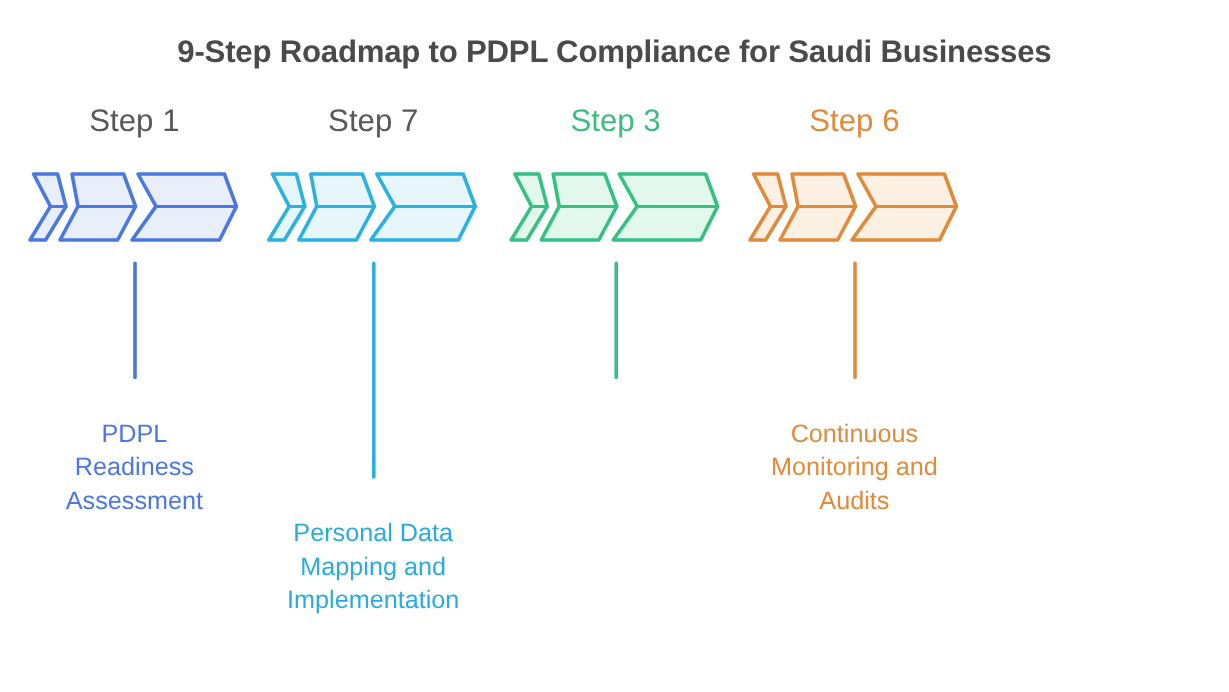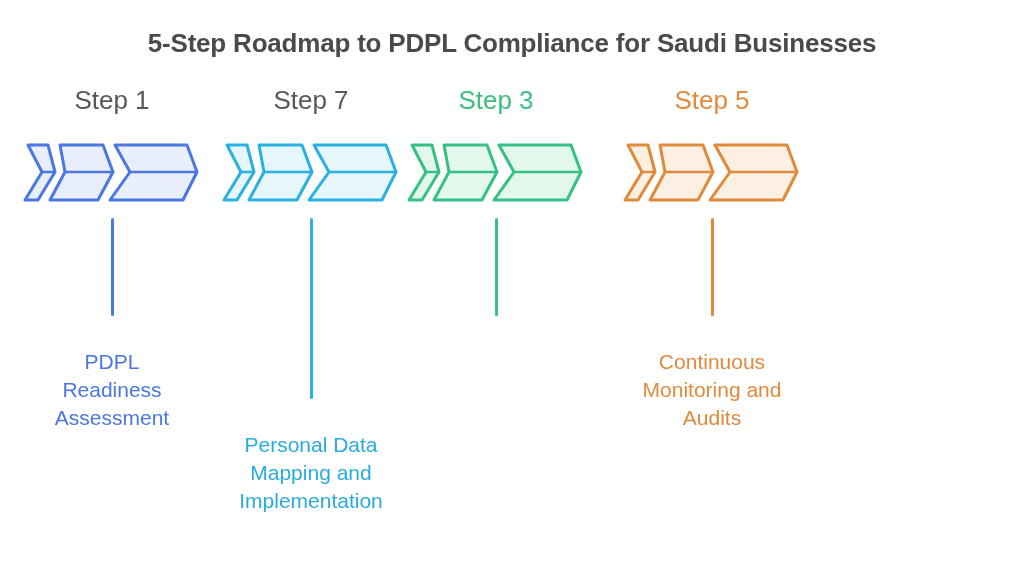--- a/index.html
+++ b/index.html
@@ -27,21 +27,21 @@
   .col {
     position: absolute;
     top: 85px;
     width: 200px;
     display: flex;
     flex-direction: column;
     align-items: center;
   }
   .col:nth-child(1) { left: 12px;  }
   .col:nth-child(2) { left: 211px; }
-  .col:nth-child(3) { left: 396px; }
+  .col:nth-child(3) { left: 413px; }
   .col:nth-child(4) { left: 612px; }
   .col:nth-child(5) { left: 811px; }
   .step-label {
     font-size: 26px;
     line-height: 30px;
     height: 30px;
     color: var(--label, #58585a);
   }
   svg.chevrons { display: block; margin-top: 27px; }
   svg.chevrons polygon {
@@ -69,21 +69,21 @@
     line-height: 28px;
     text-align: center;
     white-space: pre-line;
     color: var(--text, #444);
   }
 </style>
 </head>
 <body>
 
 <div class="canvas" style="--title-color: #4a4a4c; background: rgb(255, 255, 255);">
-  <h1 class="title">5-Step Roadmap to PDPL Compliance for Saudi Businesses</h1>
+  <h1 class="title">9-Step Roadmap to PDPL Compliance for Saudi Businesses</h1>
   <div id="columns">
       <div class="col short" style="--stroke: #4a77e0; --fill: #e9eefb; --text: #4a77e0; --label: #58585a;">
     <div class="step-label">Step 1</div>
     <svg class="chevrons" viewBox="0 0 178 62" width="178" height="62" aria-hidden="true">
       <polygon points="5,3 25,3 32,30 15,58 2,58 19,30"></polygon>
       <line x1="19" y1="30" x2="32" y2="30"></line>
       <polygon points="37,3 80,3 90,30 75,58 27,58 42,30"></polygon>
       <line x1="42" y1="30" x2="90" y2="30"></line>
       <polygon points="92,3 164,3 174,30 160,58 87,58 107,30"></polygon>
       <line x1="107" y1="30" x2="174" y2="30"></line>
@@ -114,21 +114,21 @@
       <polygon points="5,3 25,3 32,30 15,58 2,58 19,30"></polygon>
       <line x1="19" y1="30" x2="32" y2="30"></line>
       <polygon points="37,3 80,3 90,30 75,58 27,58 42,30"></polygon>
       <line x1="42" y1="30" x2="90" y2="30"></line>
       <polygon points="92,3 164,3 174,30 160,58 87,58 107,30"></polygon>
       <line x1="107" y1="30" x2="174" y2="30"></line>
     </svg>
     <div class="vline"></div>
   </div>
       <div class="col short" style="--stroke: #e08a3c; --fill: #fbf0e2; --text: #e08a3c; --label: #e08a3c;">
-    <div class="step-label">Step 5</div>
+    <div class="step-label">Step 6</div>
     <svg class="chevrons" viewBox="0 0 178 62" width="178" height="62" aria-hidden="true">
       <polygon points="5,3 25,3 32,30 15,58 2,58 19,30"></polygon>
       <line x1="19" y1="30" x2="32" y2="30"></line>
       <polygon points="37,3 80,3 90,30 75,58 27,58 42,30"></polygon>
       <line x1="42" y1="30" x2="90" y2="30"></line>
       <polygon points="92,3 164,3 174,30 160,58 87,58 107,30"></polygon>
       <line x1="107" y1="30" x2="174" y2="30"></line>
     </svg>
     <div class="vline"></div>
     <div class="desc">Continuous

